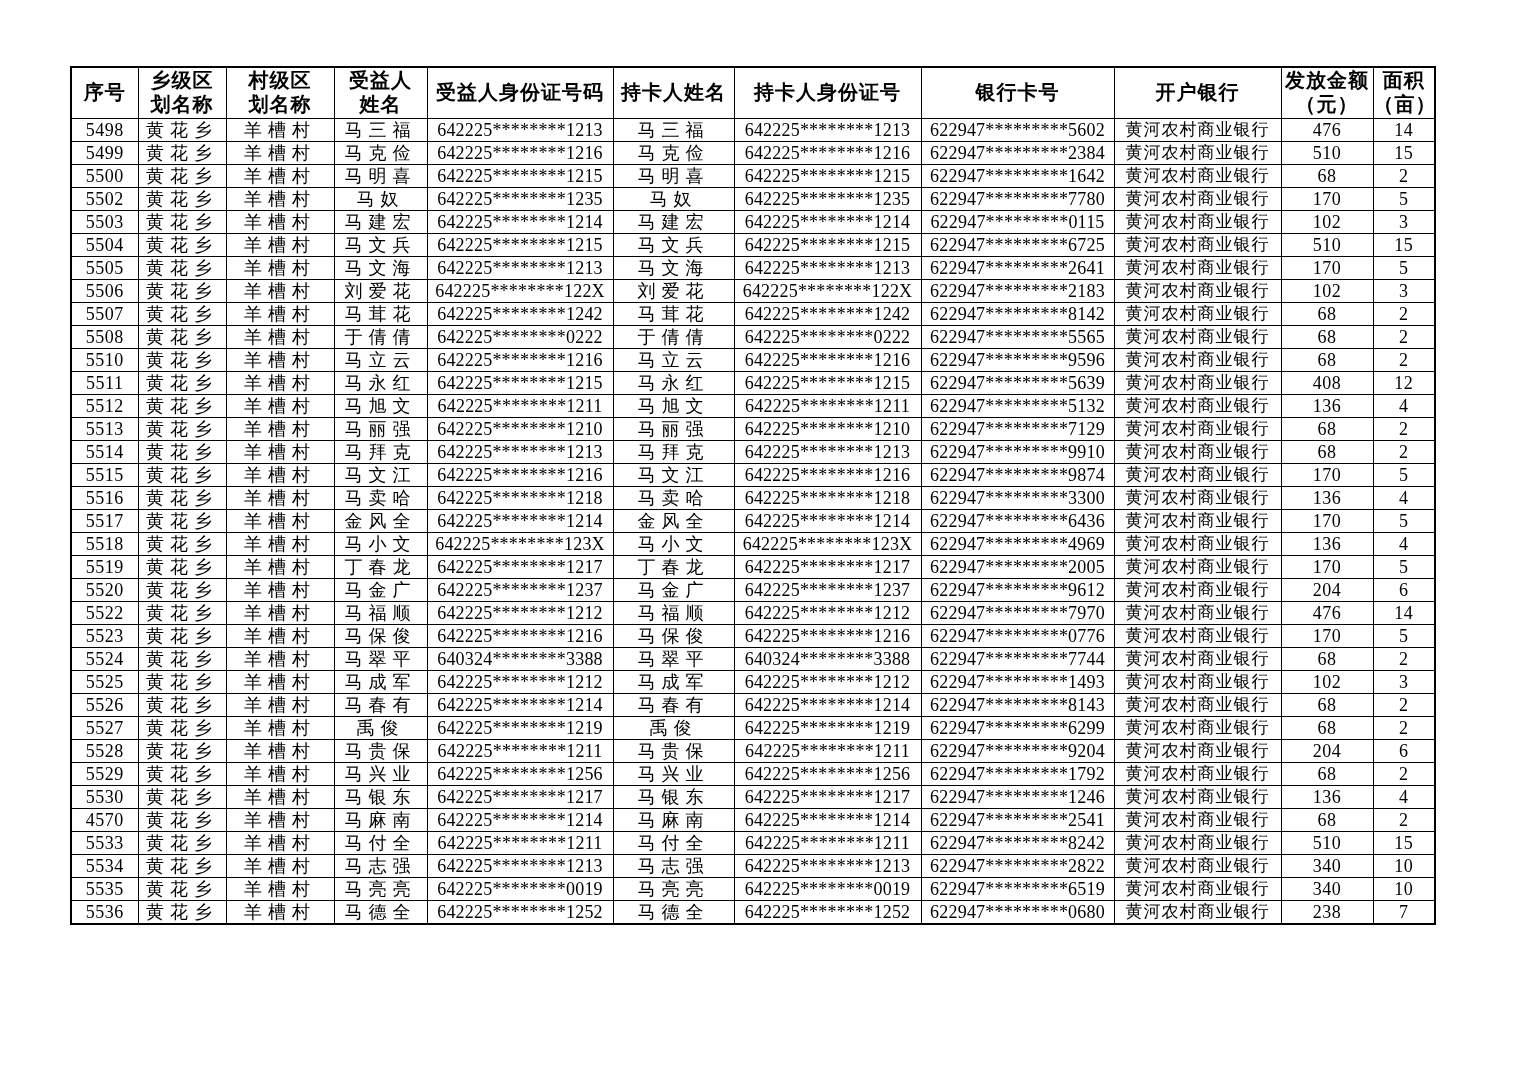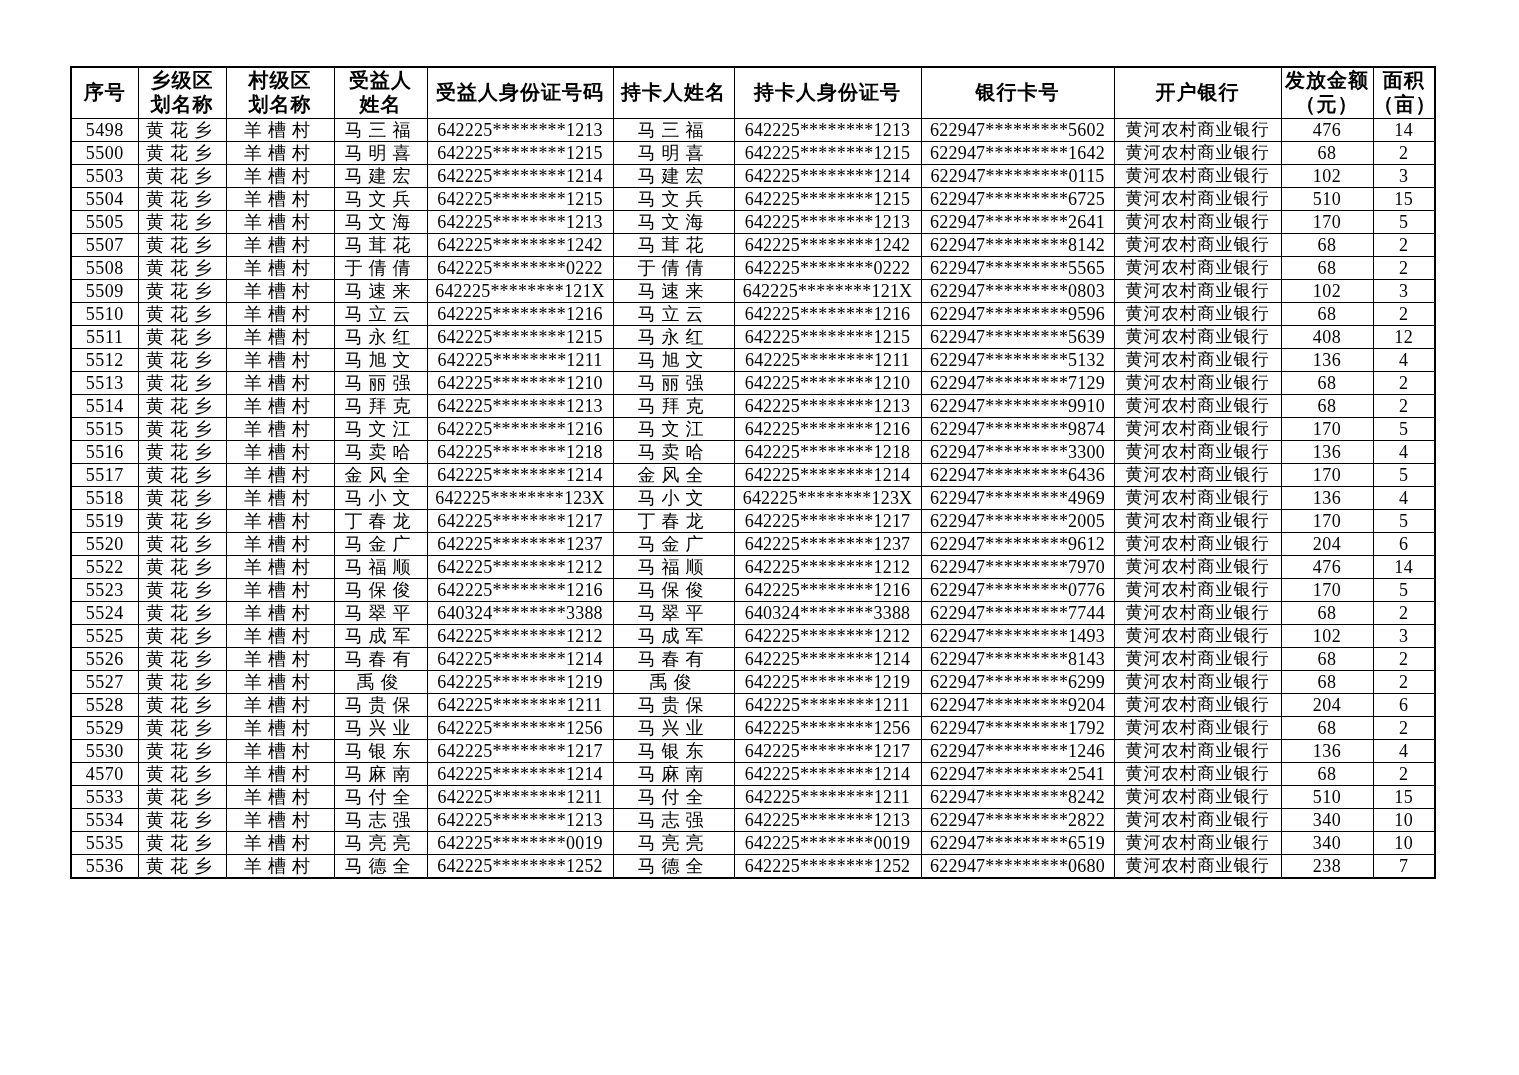--- a/index.html
+++ b/index.html
@@ -120,33 +120,59 @@
           <td class="c-beneficiary-name">马三福</td>
           <td class="c-beneficiary-id">642225********1213</td>
           <td class="c-cardholder-name">马三福</td>
           <td class="c-cardholder-id">642225********1213</td>
           <td class="c-card-number">622947*********5602</td>
           <td class="c-bank">黄河农村商业银行</td>
           <td class="c-amount">476</td>
           <td class="c-area">14</td>
         </tr>
         <tr>
+          <td class="c-seq">5499</td>
+          <td class="c-township">黄花乡</td>
+          <td class="c-village">羊槽村</td>
+          <td class="c-beneficiary-name">马克俭</td>
+          <td class="c-beneficiary-id">642225********1216</td>
+          <td class="c-cardholder-name">马克俭</td>
+          <td class="c-cardholder-id">642225********1216</td>
+          <td class="c-card-number">622947*********2384</td>
+          <td class="c-bank">黄河农村商业银行</td>
+          <td class="c-amount">510</td>
+          <td class="c-area">15</td>
+        </tr>
+        <tr>
           <td class="c-seq">5500</td>
           <td class="c-township">黄花乡</td>
           <td class="c-village">羊槽村</td>
           <td class="c-beneficiary-name">马明喜</td>
           <td class="c-beneficiary-id">642225********1215</td>
           <td class="c-cardholder-name">马明喜</td>
           <td class="c-cardholder-id">642225********1215</td>
           <td class="c-card-number">622947*********1642</td>
           <td class="c-bank">黄河农村商业银行</td>
           <td class="c-amount">68</td>
           <td class="c-area">2</td>
         </tr>
         <tr>
+          <td class="c-seq">5502</td>
+          <td class="c-township">黄花乡</td>
+          <td class="c-village">羊槽村</td>
+          <td class="c-beneficiary-name">马奴</td>
+          <td class="c-beneficiary-id">642225********1235</td>
+          <td class="c-cardholder-name">马奴</td>
+          <td class="c-cardholder-id">642225********1235</td>
+          <td class="c-card-number">622947*********7780</td>
+          <td class="c-bank">黄河农村商业银行</td>
+          <td class="c-amount">170</td>
+          <td class="c-area">5</td>
+        </tr>
+        <tr>
           <td class="c-seq">5503</td>
           <td class="c-township">黄花乡</td>
           <td class="c-village">羊槽村</td>
           <td class="c-beneficiary-name">马建宏</td>
           <td class="c-beneficiary-id">642225********1214</td>
           <td class="c-cardholder-name">马建宏</td>
           <td class="c-cardholder-id">642225********1214</td>
           <td class="c-card-number">622947*********0115</td>
           <td class="c-bank">黄河农村商业银行</td>
           <td class="c-amount">102</td>
@@ -172,20 +198,33 @@
           <td class="c-beneficiary-name">马文海</td>
           <td class="c-beneficiary-id">642225********1213</td>
           <td class="c-cardholder-name">马文海</td>
           <td class="c-cardholder-id">642225********1213</td>
           <td class="c-card-number">622947*********2641</td>
           <td class="c-bank">黄河农村商业银行</td>
           <td class="c-amount">170</td>
           <td class="c-area">5</td>
         </tr>
         <tr>
+          <td class="c-seq">5506</td>
+          <td class="c-township">黄花乡</td>
+          <td class="c-village">羊槽村</td>
+          <td class="c-beneficiary-name">刘爱花</td>
+          <td class="c-beneficiary-id">642225********122X</td>
+          <td class="c-cardholder-name">刘爱花</td>
+          <td class="c-cardholder-id">642225********122X</td>
+          <td class="c-card-number">622947*********2183</td>
+          <td class="c-bank">黄河农村商业银行</td>
+          <td class="c-amount">102</td>
+          <td class="c-area">3</td>
+        </tr>
+        <tr>
           <td class="c-seq">5507</td>
           <td class="c-township">黄花乡</td>
           <td class="c-village">羊槽村</td>
           <td class="c-beneficiary-name">马茸花</td>
           <td class="c-beneficiary-id">642225********1242</td>
           <td class="c-cardholder-name">马茸花</td>
           <td class="c-cardholder-id">642225********1242</td>
           <td class="c-card-number">622947*********8142</td>
           <td class="c-bank">黄河农村商业银行</td>
           <td class="c-amount">68</td>
@@ -198,33 +237,20 @@
           <td class="c-beneficiary-name">于倩倩</td>
           <td class="c-beneficiary-id">642225********0222</td>
           <td class="c-cardholder-name">于倩倩</td>
           <td class="c-cardholder-id">642225********0222</td>
           <td class="c-card-number">622947*********5565</td>
           <td class="c-bank">黄河农村商业银行</td>
           <td class="c-amount">68</td>
           <td class="c-area">2</td>
         </tr>
         <tr>
-          <td class="c-seq">5509</td>
-          <td class="c-township">黄花乡</td>
-          <td class="c-village">羊槽村</td>
-          <td class="c-beneficiary-name">马速来</td>
-          <td class="c-beneficiary-id">642225********121X</td>
-          <td class="c-cardholder-name">马速来</td>
-          <td class="c-cardholder-id">642225********121X</td>
-          <td class="c-card-number">622947*********0803</td>
-          <td class="c-bank">黄河农村商业银行</td>
-          <td class="c-amount">102</td>
-          <td class="c-area">3</td>
-        </tr>
-        <tr>
           <td class="c-seq">5510</td>
           <td class="c-township">黄花乡</td>
           <td class="c-village">羊槽村</td>
           <td class="c-beneficiary-name">马立云</td>
           <td class="c-beneficiary-id">642225********1216</td>
           <td class="c-cardholder-name">马立云</td>
           <td class="c-cardholder-id">642225********1216</td>
           <td class="c-card-number">622947*********9596</td>
           <td class="c-bank">黄河农村商业银行</td>
           <td class="c-amount">68</td>

